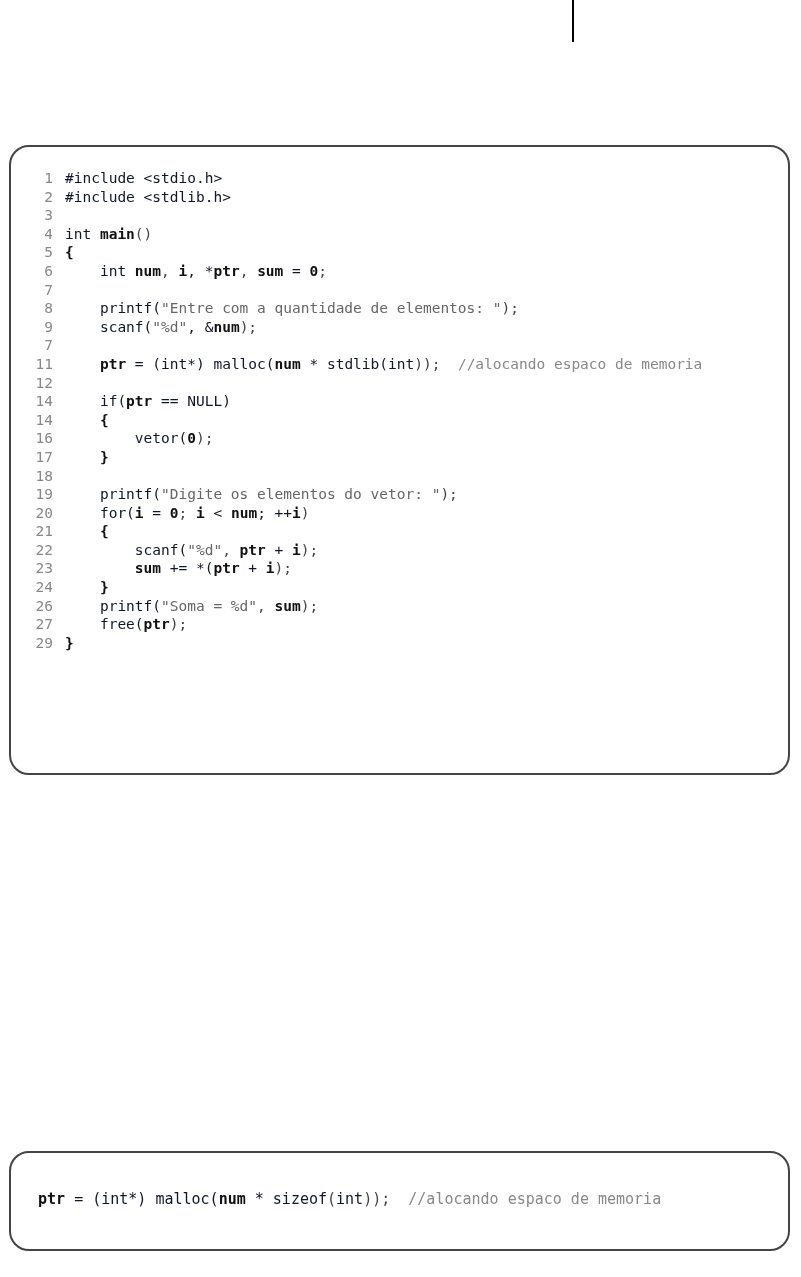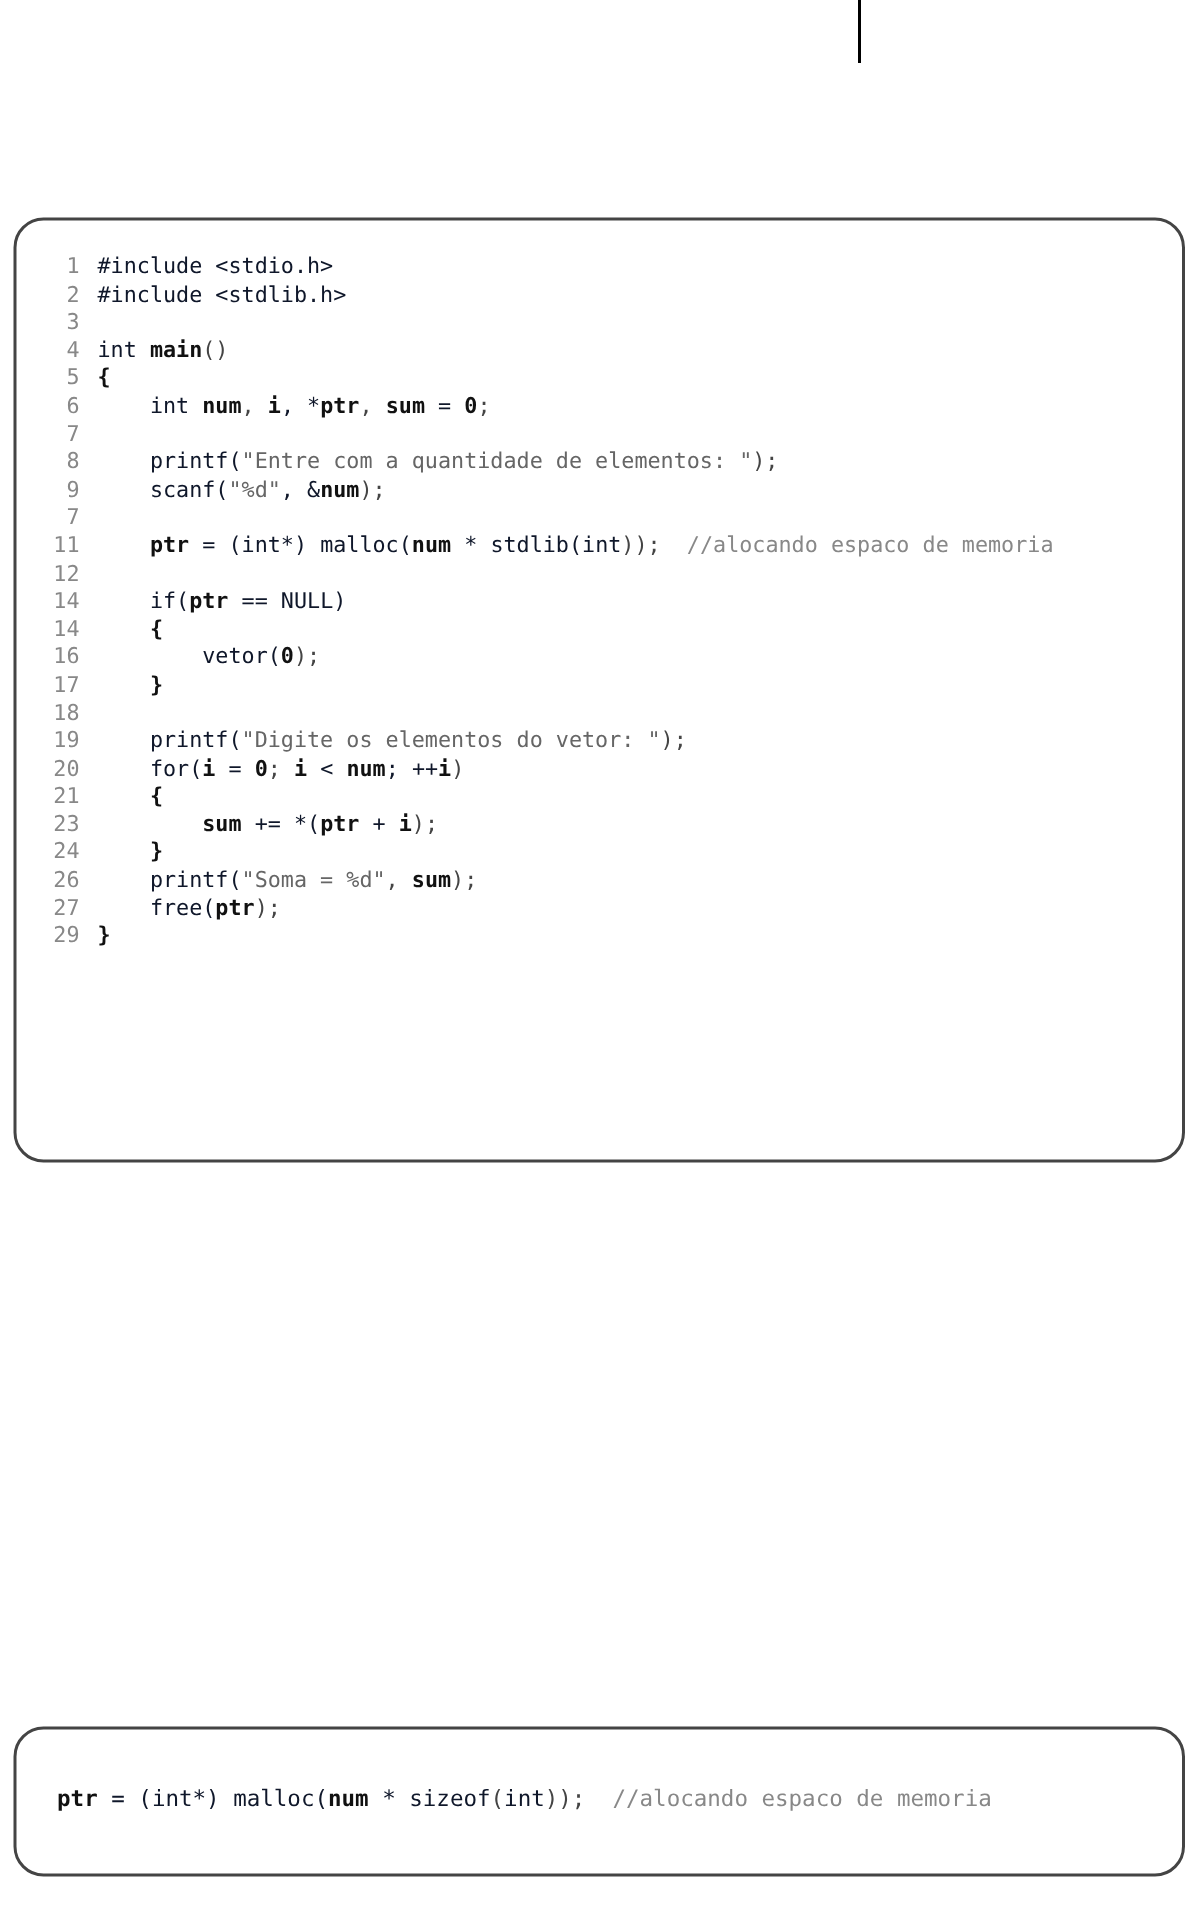--- a/index.html
+++ b/index.html
@@ -90,20 +90,21 @@
       <div class="code-row"><span class="line-num">11</span><span class="code-cell"><span>    </span><span class="bold">ptr</span><span class="kw"> = (int*) malloc(</span><span class="bold">num</span><span class="kw"> * stdlib(int</span><span class="punct">));</span><span class="cmt">  //alocando espaco de memoria</span></span></div>
       <div class="code-row"><span class="line-num">12</span><span class="code-cell"><span></span></span></div>
       <div class="code-row"><span class="line-num">14</span><span class="code-cell"><span class="kw">    if(</span><span class="bold">ptr</span><span class="kw"> == NULL)</span></span></div>
       <div class="code-row"><span class="line-num">14</span><span class="code-cell"><span>    </span><span class="bold">{</span></span></div>
       <div class="code-row"><span class="line-num">16</span><span class="code-cell"><span class="kw">        vetor(</span><span class="bold">0</span><span class="punct">);</span></span></div>
       <div class="code-row"><span class="line-num">17</span><span class="code-cell"><span>    </span><span class="bold">}</span></span></div>
       <div class="code-row"><span class="line-num">18</span><span class="code-cell"><span></span></span></div>
       <div class="code-row"><span class="line-num">19</span><span class="code-cell"><span class="kw">    printf(</span><span class="str">"Digite os elementos do vetor: "</span><span class="punct">);</span></span></div>
       <div class="code-row"><span class="line-num">20</span><span class="code-cell"><span class="kw">    for(</span><span class="bold">i</span><span class="kw"> = </span><span class="bold">0</span><span class="punct">; </span><span class="bold">i</span><span class="kw"> &lt; </span><span class="bold">num</span><span class="kw">; ++</span><span class="bold">i</span><span class="punct">)</span></span></div>
       <div class="code-row"><span class="line-num">21</span><span class="code-cell"><span>    </span><span class="bold">{</span></span></div>
+      <div class="code-row"><span class="line-num">22</span><span class="code-cell"><span class="kw">        scanf(</span><span class="str">"%d"</span><span class="punct">, </span><span class="bold">ptr</span><span class="kw"> + </span><span class="bold">i</span><span class="punct">);</span></span></div>
       <div class="code-row"><span class="line-num">23</span><span class="code-cell"><span>        </span><span class="bold">sum</span><span class="kw"> += *(</span><span class="bold">ptr</span><span class="kw"> + </span><span class="bold">i</span><span class="punct">);</span></span></div>
       <div class="code-row"><span class="line-num">24</span><span class="code-cell"><span>    </span><span class="bold">}</span></span></div>
       <div class="code-row"><span class="line-num">26</span><span class="code-cell"><span class="kw">    printf(</span><span class="str">"Soma = %d"</span><span class="punct">, </span><span class="bold">sum</span><span class="punct">);</span></span></div>
       <div class="code-row"><span class="line-num">27</span><span class="code-cell"><span class="kw">    free(</span><span class="bold">ptr</span><span class="punct">);</span></span></div>
       <div class="code-row"><span class="line-num">29</span><span class="code-cell"><span class="bold">}</span></span></div>
     </div>
 </div>
 
 <div class="code-box box2">
   <div class="code-row">

